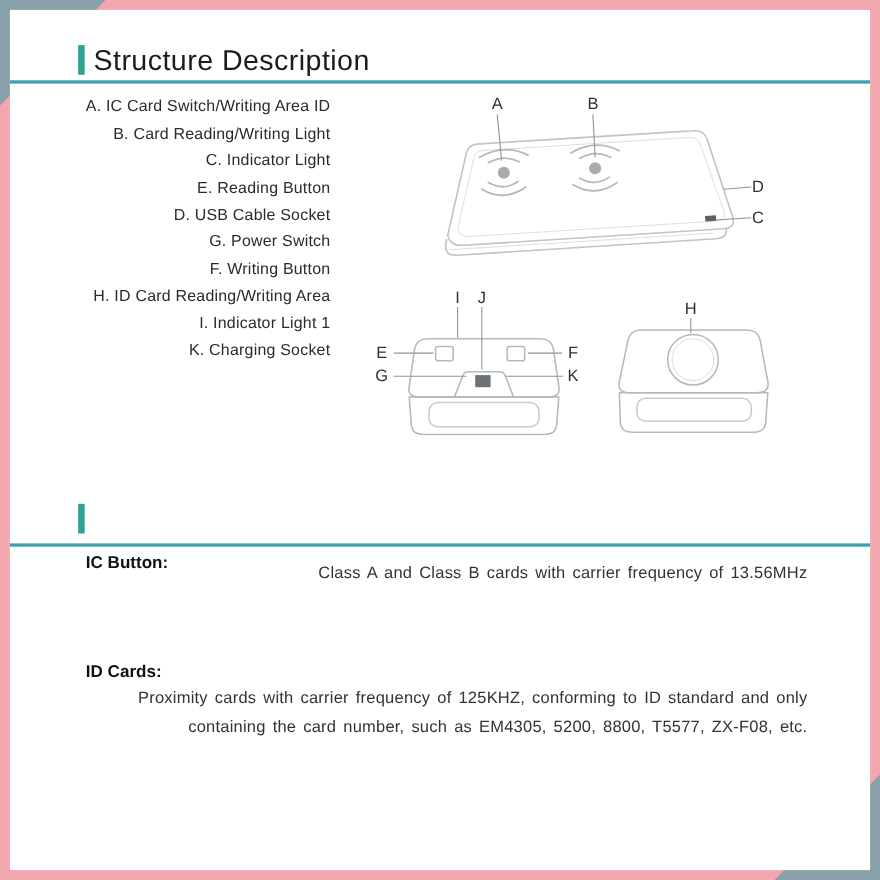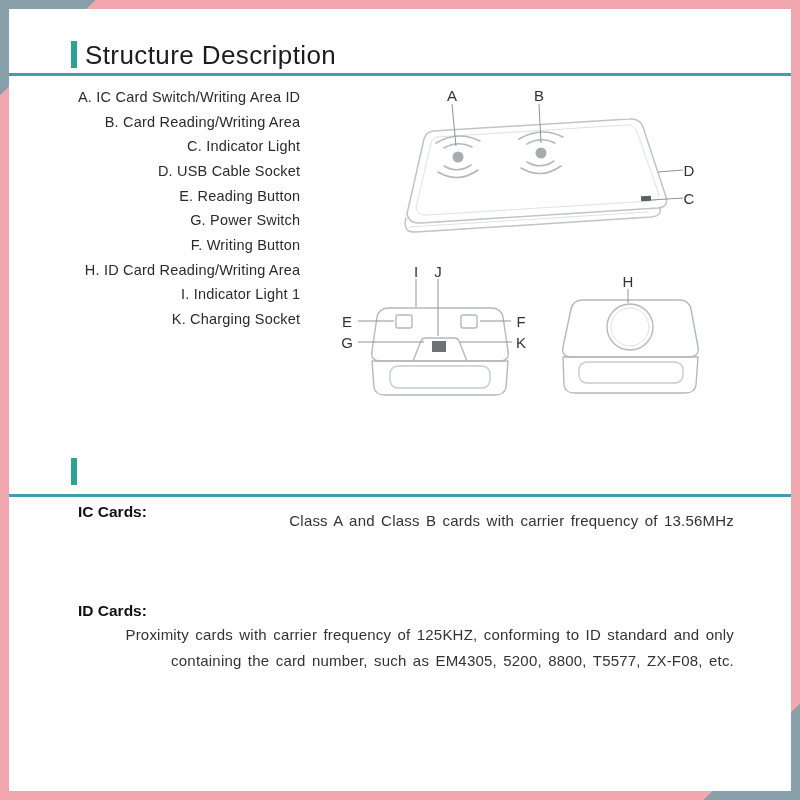--- a/index.html
+++ b/index.html
@@ -61,24 +61,24 @@
 <div class="frame">
   <div class="inner">
     <div class="canvas">
 
       <div class="accent-bar" style="top:41px"></div>
       <div class="section-title" style="top:40px">Structure Description</div>
       <div class="rule" style="top:73px"></div>
 
       <div class="list">
         <div>A. IC Card Switch/Writing Area ID</div>
-        <div>B. Card Reading/Writing Area</div>
+        <div>B. Card Reading/Writing Light</div>
         <div>C. Indicator Light</div>
+        <div>E. Reading Button</div>
         <div>D. USB Cable Socket</div>
-        <div>E. Reading Button</div>
         <div>G. Power Switch</div>
         <div>F. Writing Button</div>
         <div>H. ID Card Reading/Writing Area</div>
         <div>I. Indicator Light 1</div>
         <div>K. Charging Socket</div>
       </div>
 
       <svg width="800" height="800" viewBox="0 0 800 800">
 
         <g stroke="#bfc4c7" stroke-width="1.5" fill="none" stroke-linecap="round" stroke-linejoin="round">
@@ -147,21 +147,21 @@
       <span class="dlabel" style="left:438px;top:271px">J</span>
       <span class="dlabel" style="left:347px;top:321px">E</span>
       <span class="dlabel" style="left:347px;top:342px">G</span>
       <span class="dlabel" style="left:521px;top:321px">F</span>
       <span class="dlabel" style="left:521px;top:342px">K</span>
       <span class="dlabel" style="left:628px;top:281px">H</span>
 
       <div class="accent-bar" style="top:458px"></div>
       <div class="rule" style="top:494px"></div>
 
-      <div class="para-head" style="top:503px">IC Cards:</div>
+      <div class="para-head" style="top:503px">IC Button:</div>
       <div class="para-body" style="top:508px">Class A and Class B cards with carrier frequency of 13.56MHz</div>
 
       <div class="para-head" style="top:602px">ID Cards:</div>
       <div class="para-body" style="top:622px">Proximity cards with carrier frequency of 125KHZ, conforming to ID standard and only containing the card number, such as EM4305, 5200, 8800, T5577, ZX-F08, etc.</div>
 
     </div>
   </div>
 </div>
 
 </body></html>

